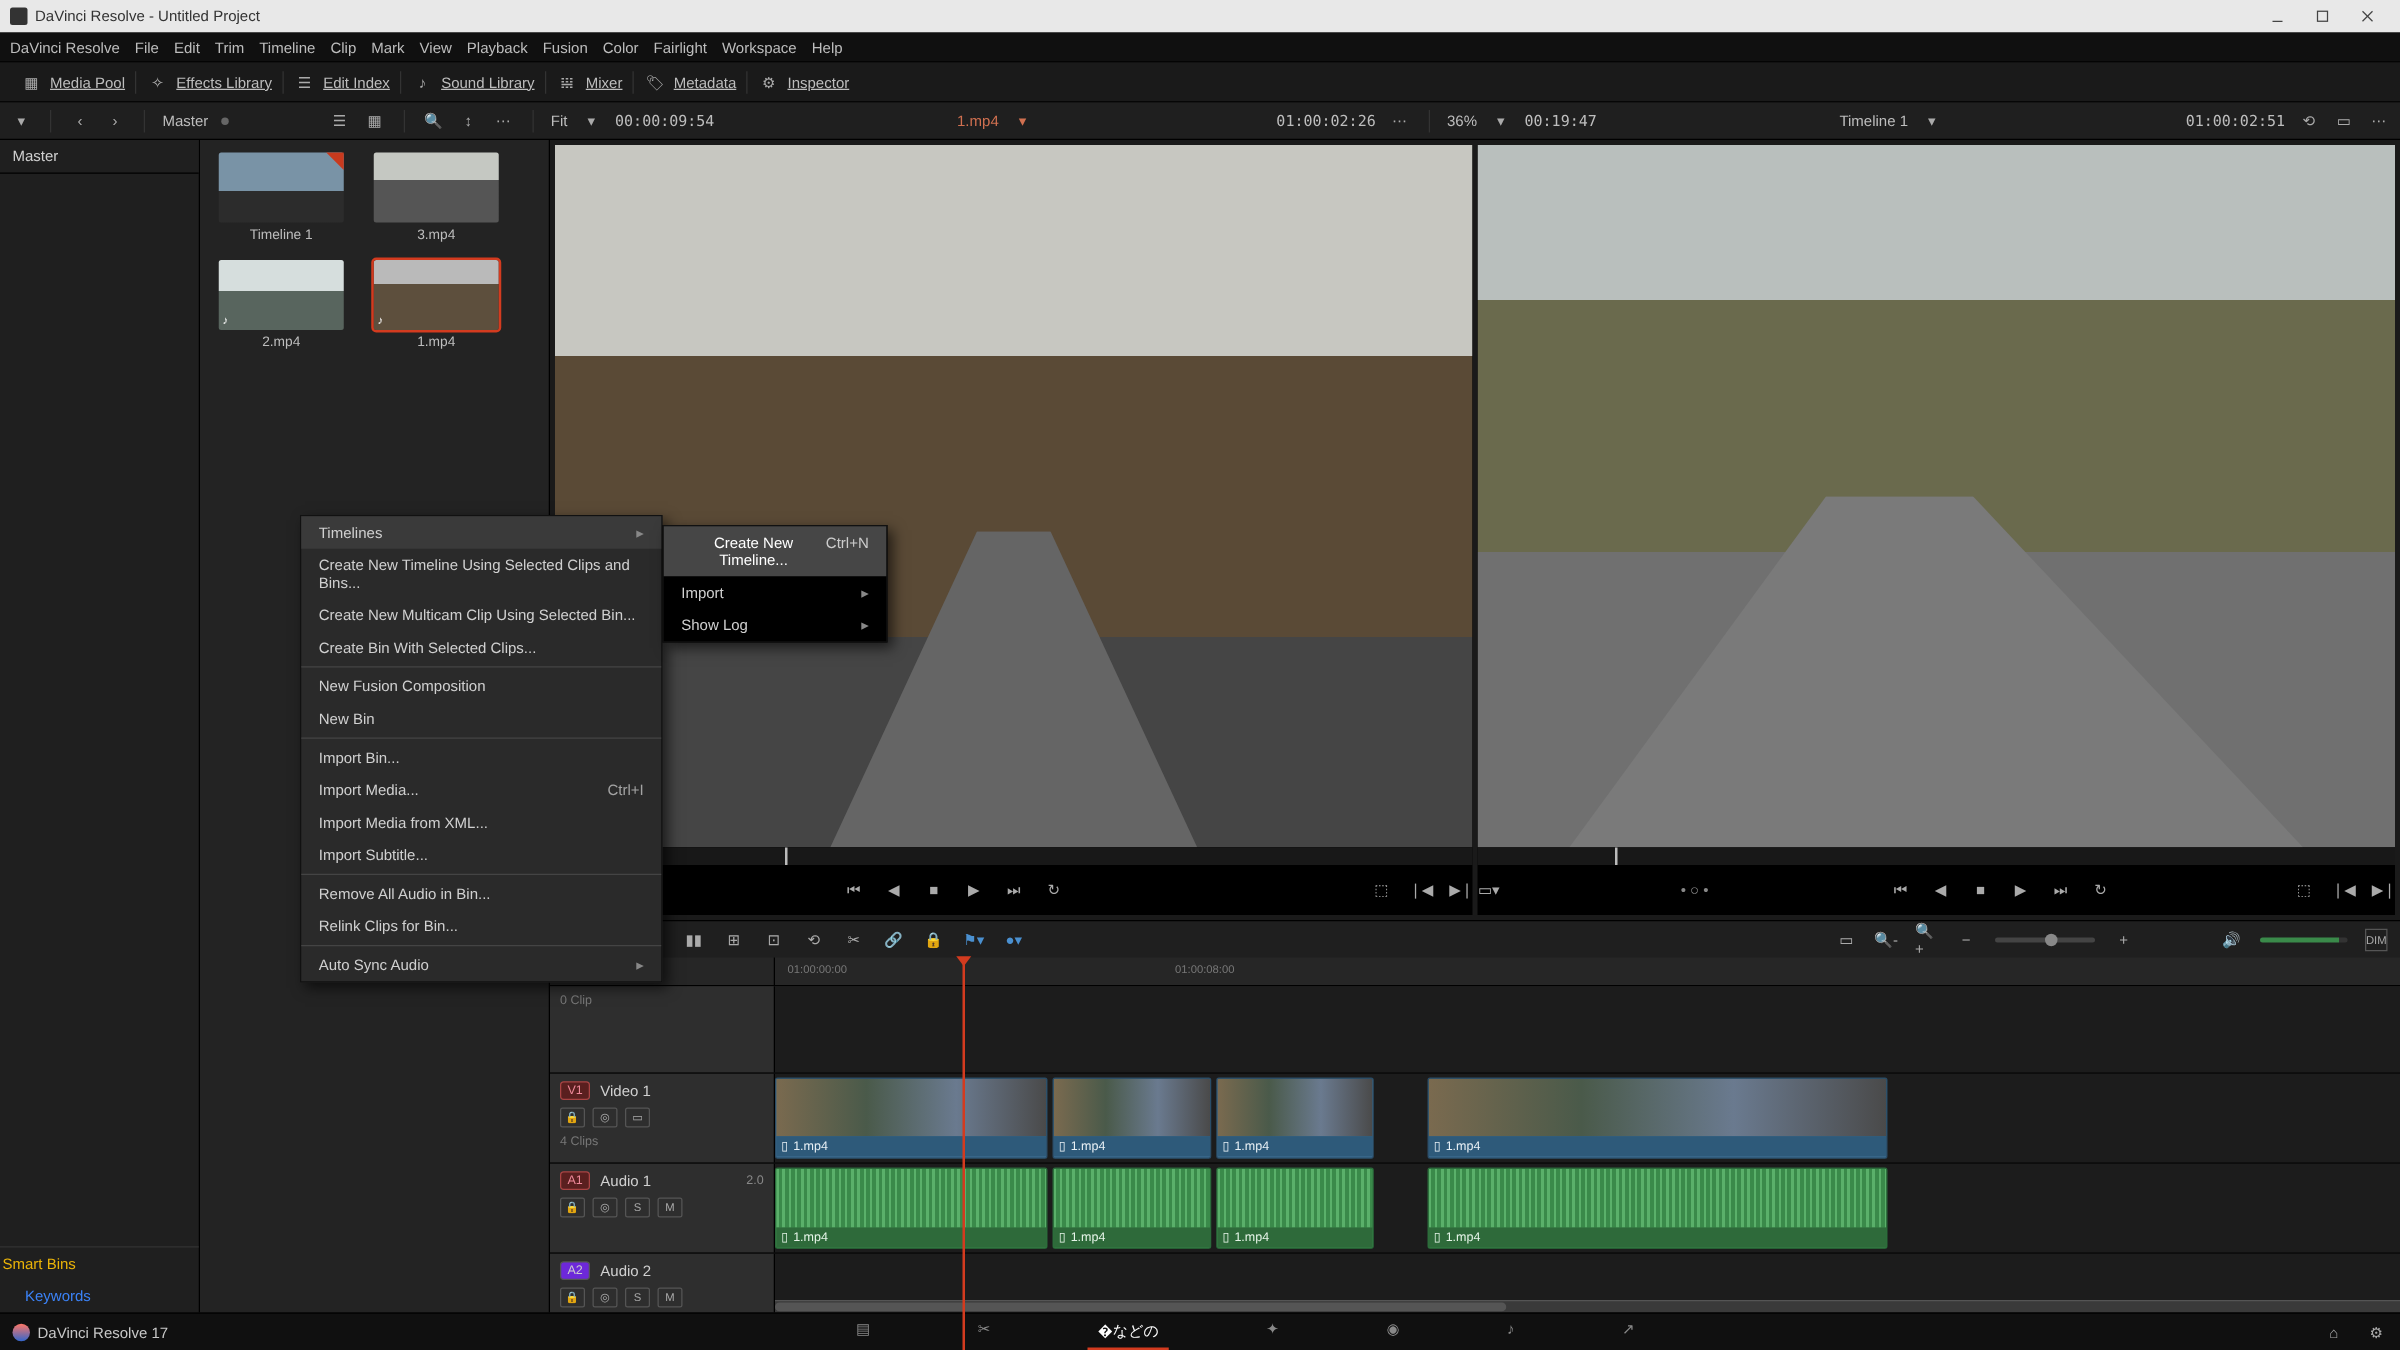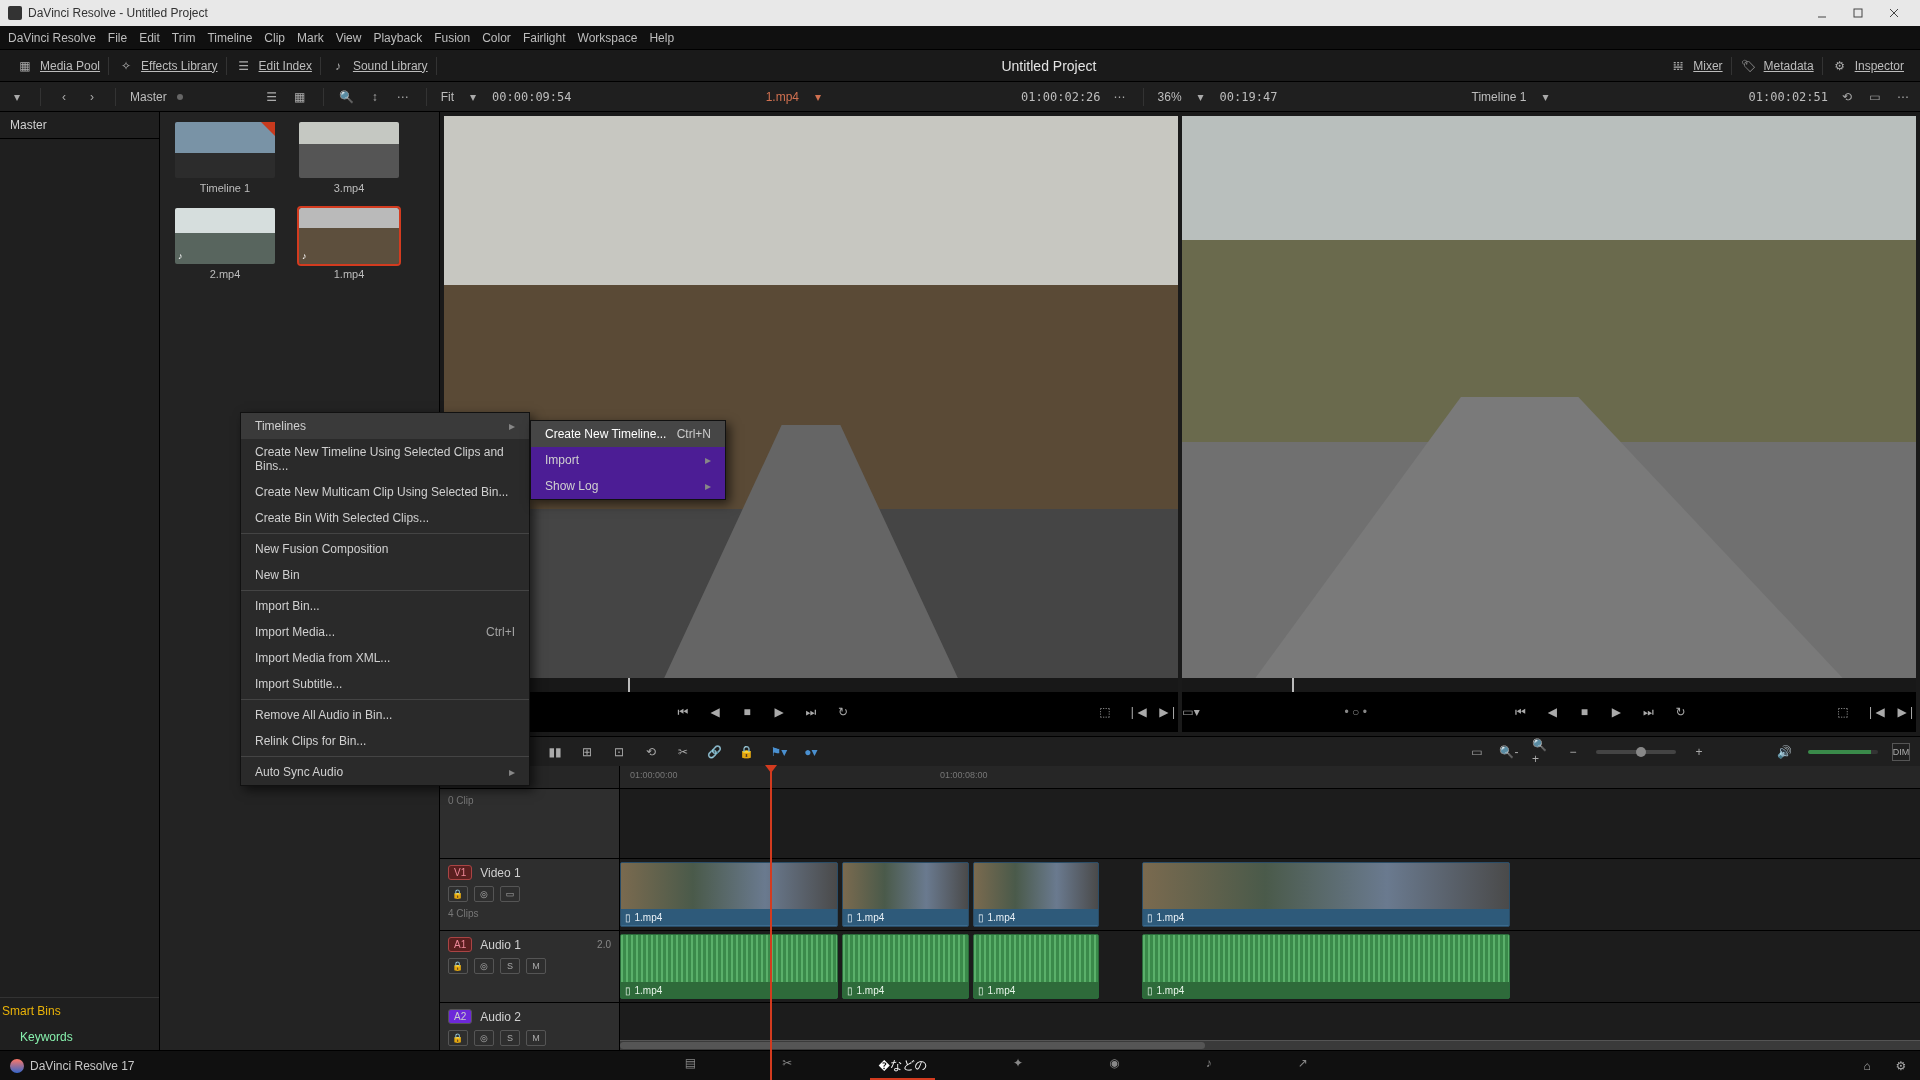--- a/index.html
+++ b/index.html
@@ -30,21 +30,21 @@
 .cliptool .txt{color:#bdbdbd;}
 .cliptool .spacer{flex:1;}
 .cliptool .tc{font-family:monospace;color:#bdbdbd;font-size:12px;}
 
 
 .mainrow { display:flex; height:calc(100% - 26px - 24px - 32px - 30px - 30px); }
 .binpanel { width:160px; background:#1f1f1f; border-right:1px solid #000; display:flex; flex-direction:column; }
 .binpanel .binhead{padding:6px 10px;color:#d0d0d0;background:#1f1f1f;border-bottom:1px solid #000;}
 .binpanel .binfill{flex:1;}
 .binpanel .sbhead{padding:6px 2px;color:#eab308;border-top:1px solid #333;}
-.binpanel .kw{padding:6px 20px;color:#86efac;}
+.binpanel .kw{padding:6px 20px;color:#3b82f6;}
 
 .mediapool { width:280px; background:#232323; border-right:1px solid #000; padding:10px; display:flex; flex-wrap:wrap; gap:14px; align-content:flex-start;}
 .thumb { width:110px; display:flex; flex-direction:column; align-items:center; gap:4px; }
 .thumb .img{width:100px;height:56px;border-radius:2px;position:relative;}
 .thumb .img.sel{outline:2px solid #d33b1f;}
 .thumb .lbl{color:#bdbdbd;font-size:11px;}
 .img .corner{position:absolute;right:0;top:0;width:0;height:0;border-left:14px solid transparent;border-top:14px solid #c83a1e;}
 .img .aud{position:absolute;left:3px;bottom:3px;font-size:9px;color:#fff;}
 .img.timeline{background:linear-gradient(#7993a6 55%,#2c2c2c 55%);}
 .img.sky{background:linear-gradient(#c5c8c2 40%,#555 40%);}
@@ -61,21 +61,21 @@
 .scrubber .mark{position:absolute;top:0;width:2px;height:14px;background:#bbb;}
 
 
 .ctxmenu { position:absolute; width:290px; background:#2a2a2a; border:1px solid #111; box-shadow:4px 4px 10px rgba(0,0,0,.6); z-index:50; }
 .ctxmenu .mi{padding:6px 14px;color:#d0d0d0;display:flex;align-items:center;}
 .ctxmenu .mi.hi{background:#3a3a3a;}
 .ctxmenu .mi .arr{margin-left:auto;color:#888;}
 .ctxmenu .mi .sc{margin-left:auto;color:#a3a3a3;}
 .ctxmenu .sep{height:1px;background:#444;margin:2px 0;}
 
-.submenu { position:absolute; width:196px; background:#4c1d95; border:1px solid #111; box-shadow:4px 4px 10px rgba(0,0,0,.6); z-index:51;text-align:center; }
+.submenu { position:absolute; width:180px; background:#000000; border:1px solid #111; box-shadow:4px 4px 10px rgba(0,0,0,.6); z-index:51;text-align:center; }
 .submenu .mi{padding:6px 14px;color:#d0d0d0;display:flex;}
 .submenu .mi.hi{background:#464646;color:#fff;}
 .submenu .mi .arr{margin-left:auto;color:#888;}
 .submenu .mi .sc{margin-left:auto;color:#ccc;}
 
 
 .tltool { height:30px; background:#1f1f1f; display:flex; align-items:center; padding:0 10px; gap:14px; border-top:1px solid #000; }
 .tltool .sp{flex:1;}
 
 
@@ -172,21 +172,20 @@
     <span class="lbl">Effects Library</span>
   </div>
   <div class="grp">
     <span class="ibtn">☰</span>
     <span class="lbl">Edit Index</span>
   </div>
   <div class="grp">
     <span class="ibtn">♪</span>
     <span class="lbl">Sound Library</span>
   </div>
-  <div class="center">Untitled Project</div>
   <div class="grp">
     <span class="ibtn">𝍐</span>
     <span class="lbl">Mixer</span>
   </div>
   <div class="grp">
     <span class="ibtn">🏷</span>
     <span class="lbl">Metadata</span>
   </div>
   <div class="grp">
     <span class="ibtn">⚙</span>

